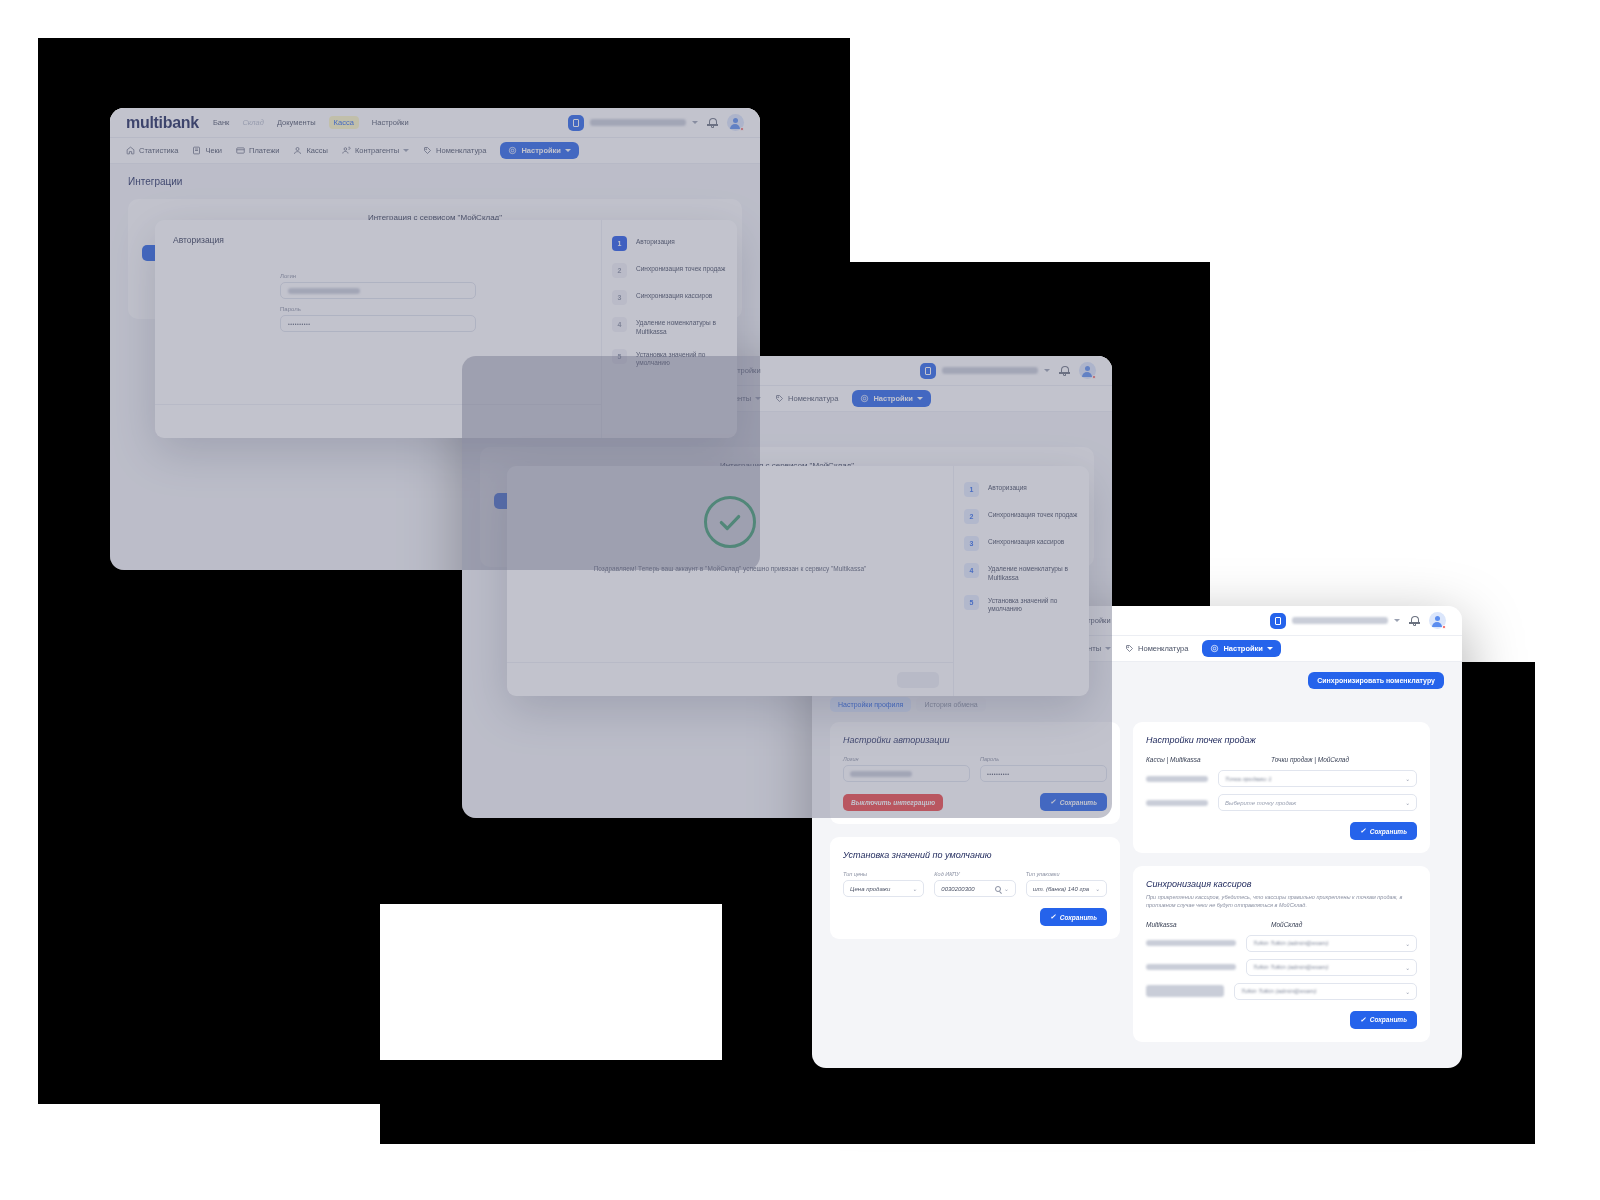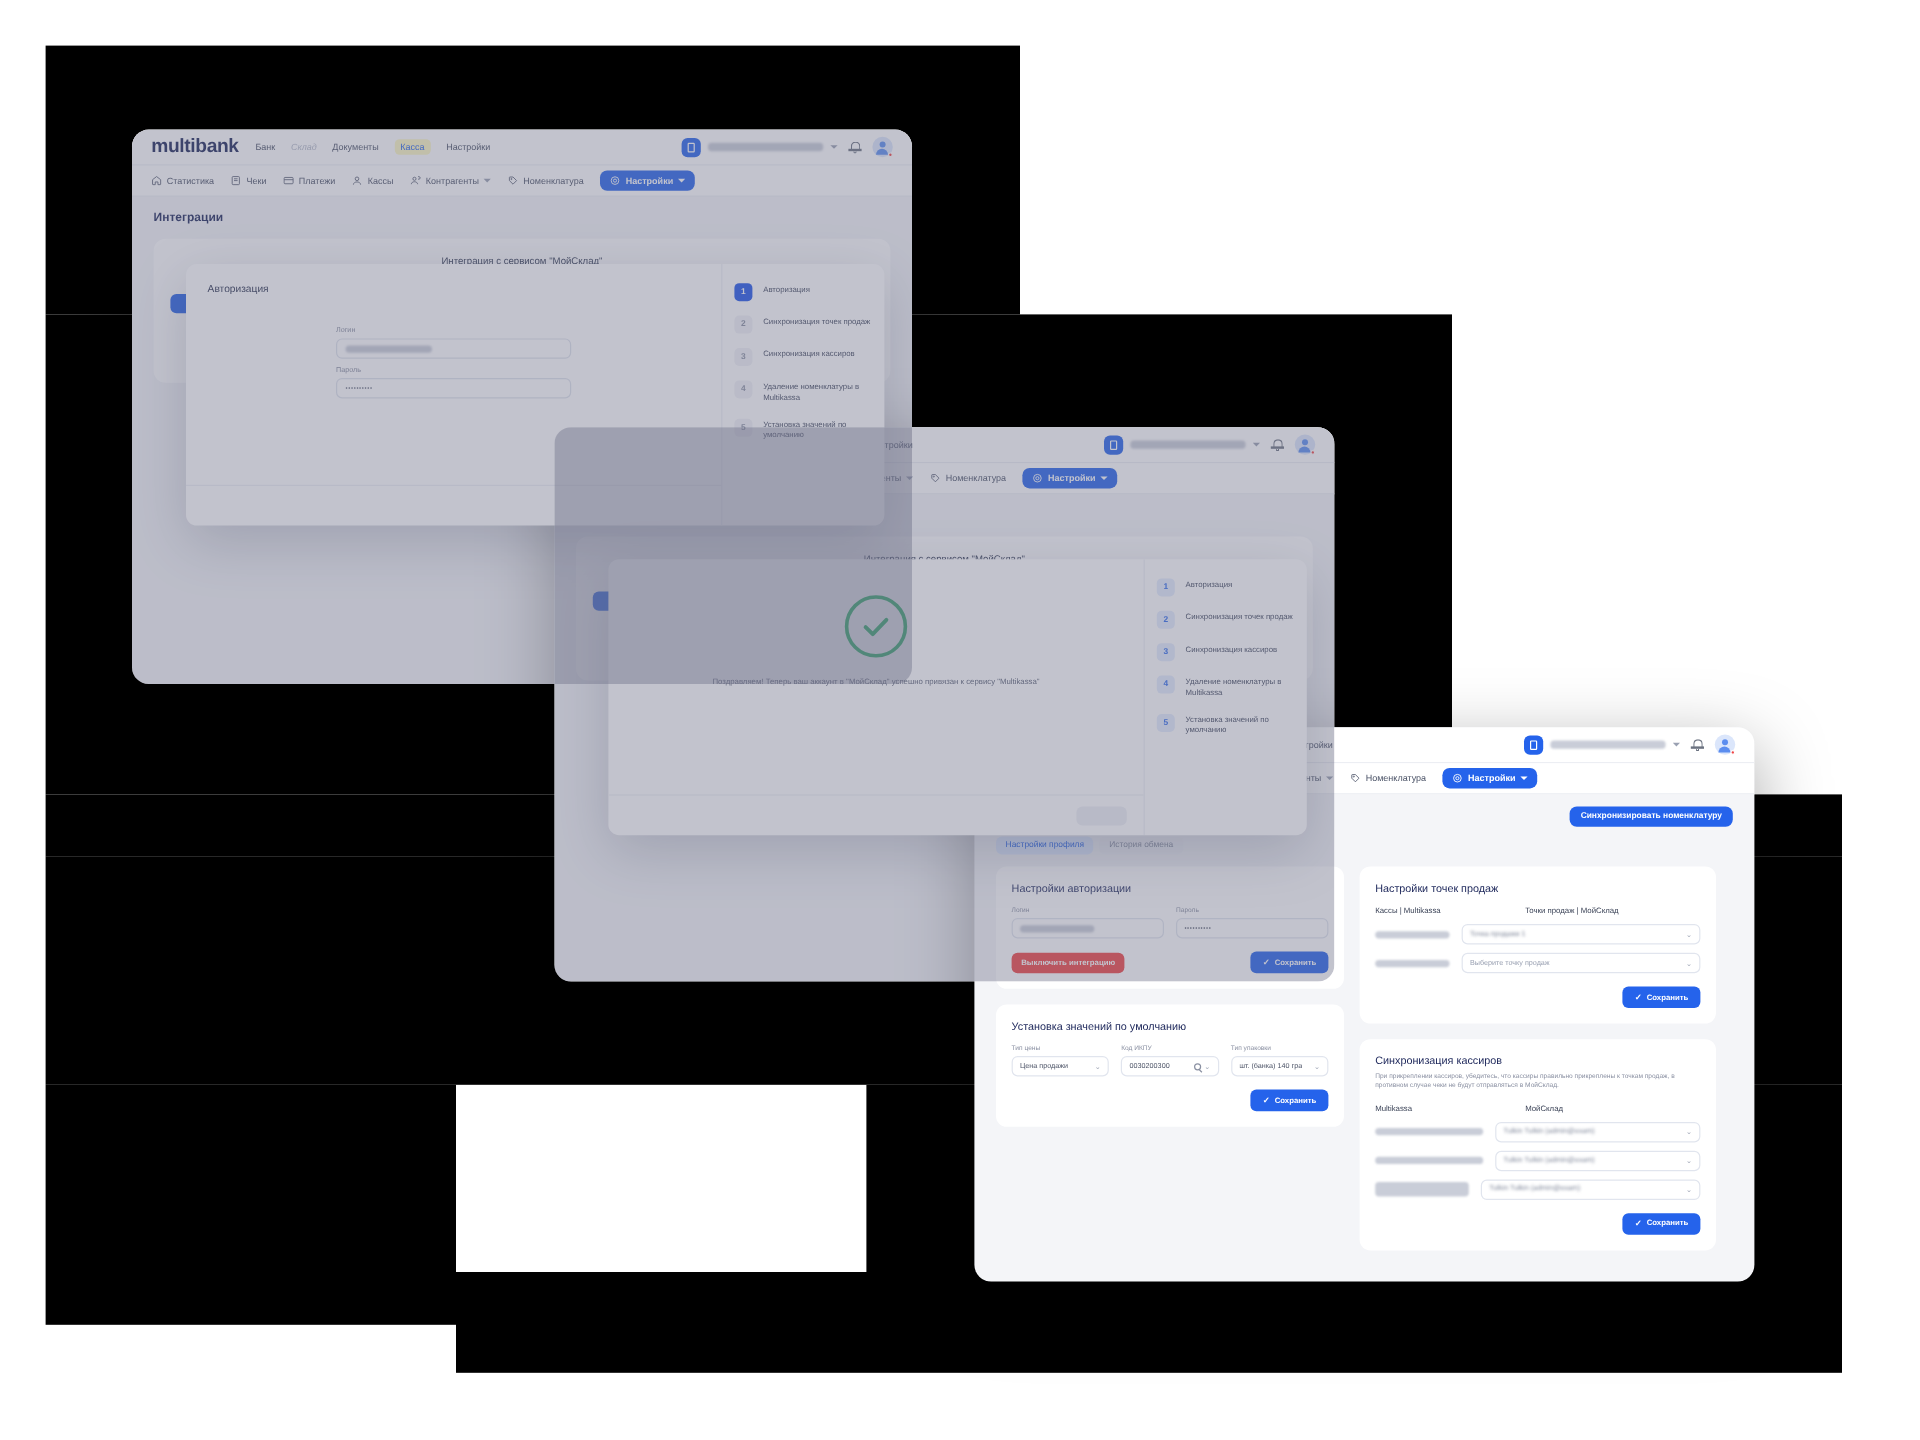--- a/index.html
+++ b/index.html
@@ -60,21 +60,21 @@
   .subnav {
     height:26px; background:#fff; display:flex; align-items:center;
     padding:0 16px; gap:14px; border-bottom:1px solid #eceef3;
   }
   .subitem { display:flex; align-items:center; gap:4px; font-size:7.5px; color:#4a5266; white-space:nowrap; }
   .subitem svg { width:9px; height:9px; flex:none; }
   .subitem.btn { background:#2563eb; color:#fff; padding:4px 8px; border-radius:6px; font-weight:600; }
   .subitem.btn svg { stroke:#fff; }
 
   .page { padding:12px 18px; }
-  .page-title { font-size:10px; color:#1b2559;font-weight:bold; }
+  .page-title { font-size:10px; color:#1b2559; }
 
   .card-outer {
     margin-top:12px; background:#fff; border-radius:10px; padding:14px;
     min-height:120px; position:relative;
   }
   .card-center { text-align:center; font-size:8px; color:#303a52; }
 
   
   .modal {
     position:absolute; background:#fff; border-radius:9px;
@@ -125,21 +125,21 @@
   }
   .tabs { display:flex; gap:5px; padding:8px 18px 0 18px; }
   .tab { font-size:7px; padding:4px 8px; border-radius:5px; }
   .tab.on { background:#dfeaff; color:#2563eb; }
   .tab.off { background:#f1f2f6; color:#8b91a3; }
 
   .grid2 { display:flex; gap:13px; padding:10px 18px 16px 18px; align-items:flex-start; }
   .col { display:flex; flex-direction:column; gap:13px; }
   .col.left { width:290px; }
   .col.right { width:297px; }
-  .panel { background:#fff; border-radius:9px; padding:13px; }
+  .panel { background:#fff; border-radius:9px; padding:13px;font-style:italic; }
   .panel-title { font-size:9px; color:#1b2559; margin-bottom:11px; }
   .panel-sub { font-size:5.5px; color:#8a90a2; line-height:1.5; margin:-7px 0 11px 0; }
   .row { display:flex; gap:10px; }
   .f { flex:1; }
   .f label { display:block; font-size:5.5px; color:#8a90a2; margin-bottom:3px; }
   .ctl {
     height:17px; border:1px solid #e1e5ee; border-radius:5px; background:#fff;
     display:flex; align-items:center; padding:0 6px; font-size:6px; color:#4c5366;
     justify-content:space-between; gap:4px;
   }

